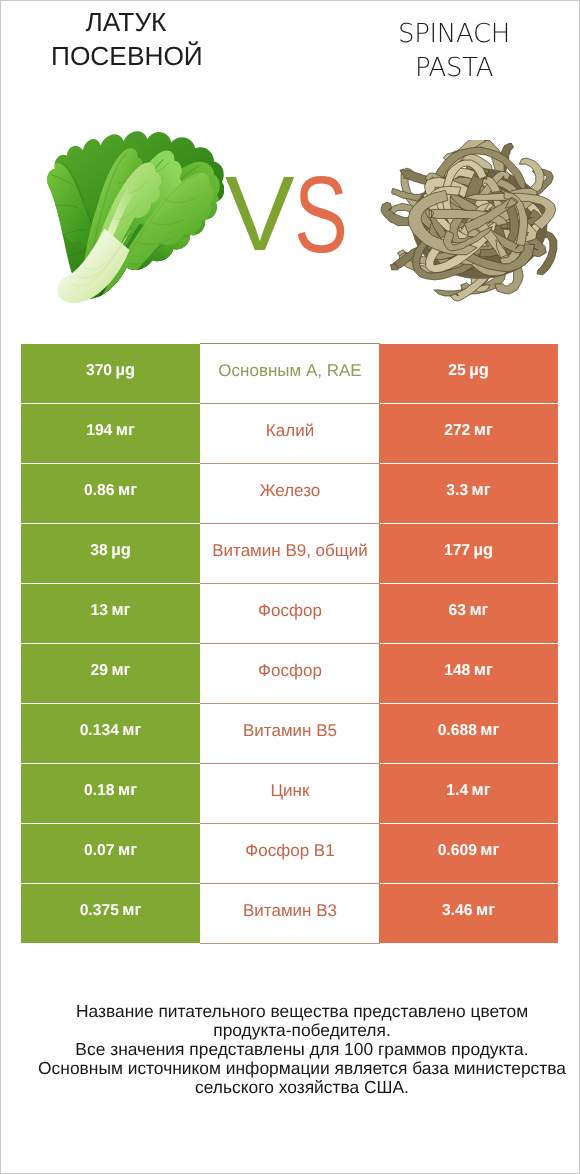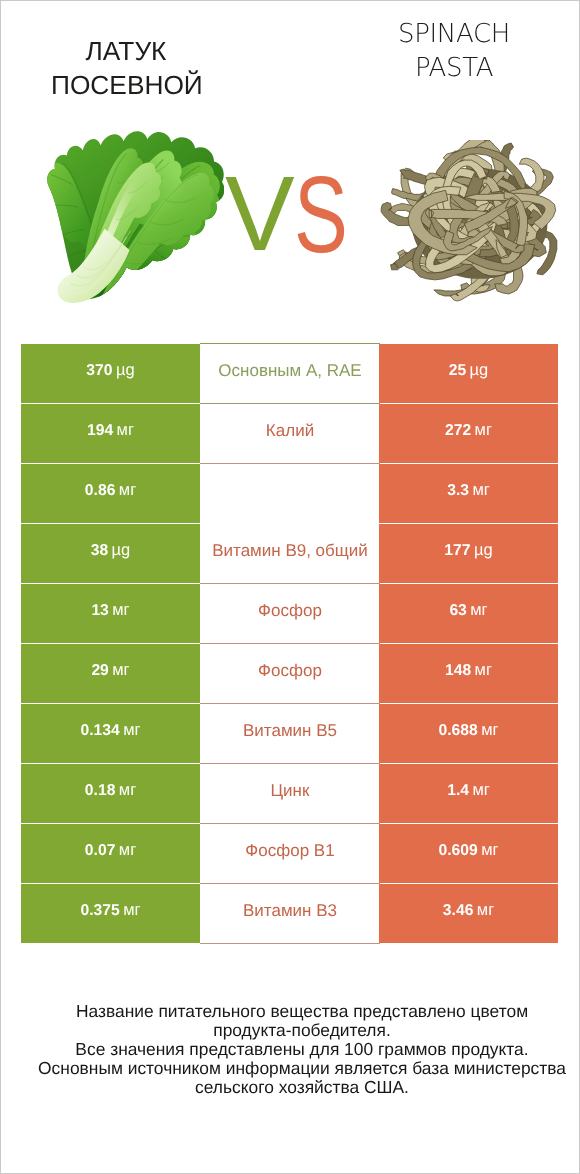--- a/index.html
+++ b/index.html
@@ -2,21 +2,21 @@
 <html><head>
 <meta charset="utf-8">
 <style>
   html,body{margin:0;padding:0;background:#fff;}
   body{width:580px;height:1174px;font-family:"Liberation Sans",sans-serif;overflow:hidden;
         -webkit-font-smoothing:antialiased;text-rendering:geometricPrecision;}
   .page{position:relative;width:580px;height:1174px;background:#fff;}
   .page:after{content:'';position:absolute;inset:0;border:1px solid #c9c9c9;pointer-events:none;}
 
   .title{position:absolute;text-align:center;color:#1d1d1b;text-transform:uppercase;}
-  #t-left{left:51px;top:34px;width:150px;font-size:26.3px;line-height:34px;font-weight:400;}
+  #t-left{left:51px;top:5px;width:150px;font-size:26.3px;line-height:34px;font-weight:400;}
   #t-right{left:379px;top:17px;width:150px;font-size:26px;line-height:34px;font-weight:300;
            font-family:"DejaVu Sans",sans-serif;letter-spacing:-0.35px;}
 
   #img-left{position:absolute;left:47px;top:131px;width:177px;height:172px;}
   #img-right{position:absolute;left:380px;top:140px;width:178px;height:162px;}
   #img-left svg,#img-right svg{display:block;width:100%;height:100%;}
   #img-right svg{preserveAspectRatio:none;}
 
   .vs{position:absolute;left:225px;top:178px;width:130px;height:74px;}
   .vs span{position:absolute;top:0;font-size:100px;line-height:1;font-weight:400;
@@ -25,21 +25,21 @@
   .vs .s{left:69px;color:#e16d4a;font-size:109px !important;transform:translateY(-17.5px) scaleX(0.74);}
 
   #rows{position:absolute;top:344px;left:0;width:580px;}
   .row{position:relative;height:60px;text-align:center;}
   .cell{position:absolute;top:0;height:59px;box-sizing:border-box;
         display:flex;align-items:center;justify-content:center;white-space:nowrap;
         line-height:1;padding-bottom:6px;}
   .left{left:21px;width:179px;color:#fff;background:#81a832;}
   .right{left:379px;width:179px;color:#fff;background:#e16d4a;}
   .num{font-size:15.7px;font-weight:700;}
-  .unit{font-size:16.5px;font-weight:400;margin-left:3.4px;}
+  .unit{font-size:16.5px;font-weight:700;margin-left:3.4px;}
   .mid{left:200px;width:180px;height:60px;font-size:17px;font-weight:400;background:transparent;
        border-bottom:1px solid;}
   .row:first-child .mid{height:61px;top:-1px;border-top:1px solid;}
   .mid.w-left{color:#8a9d5a;border-color:#93a06e;}
   .mid.w-right{color:#c4654a;border-color:#bf9284;}
 
   .footer{position:absolute;top:1002px;left:0;width:580px;text-align:center;
           font-size:17.4px;line-height:19.1px;color:#171717;padding-left:12px;}
 </style>
 </head>
@@ -322,20 +322,23 @@
         <div class="cell right">
           <span class="num">272</span>
           <span class="unit">мг</span>
         </div>
       </div>
       <div class="row">
         <div class="cell left">
           <span class="num">0.86</span>
           <span class="unit">мг</span>
         </div>
+        <div class="cell mid w-right">
+          <span>Железо</span>
+        </div>
         <div class="cell right">
           <span class="num">3.3</span>
           <span class="unit">мг</span>
         </div>
       </div>
       <div class="row">
         <div class="cell left">
           <span class="num">38</span>
           <span class="unit">µg</span>
         </div>

